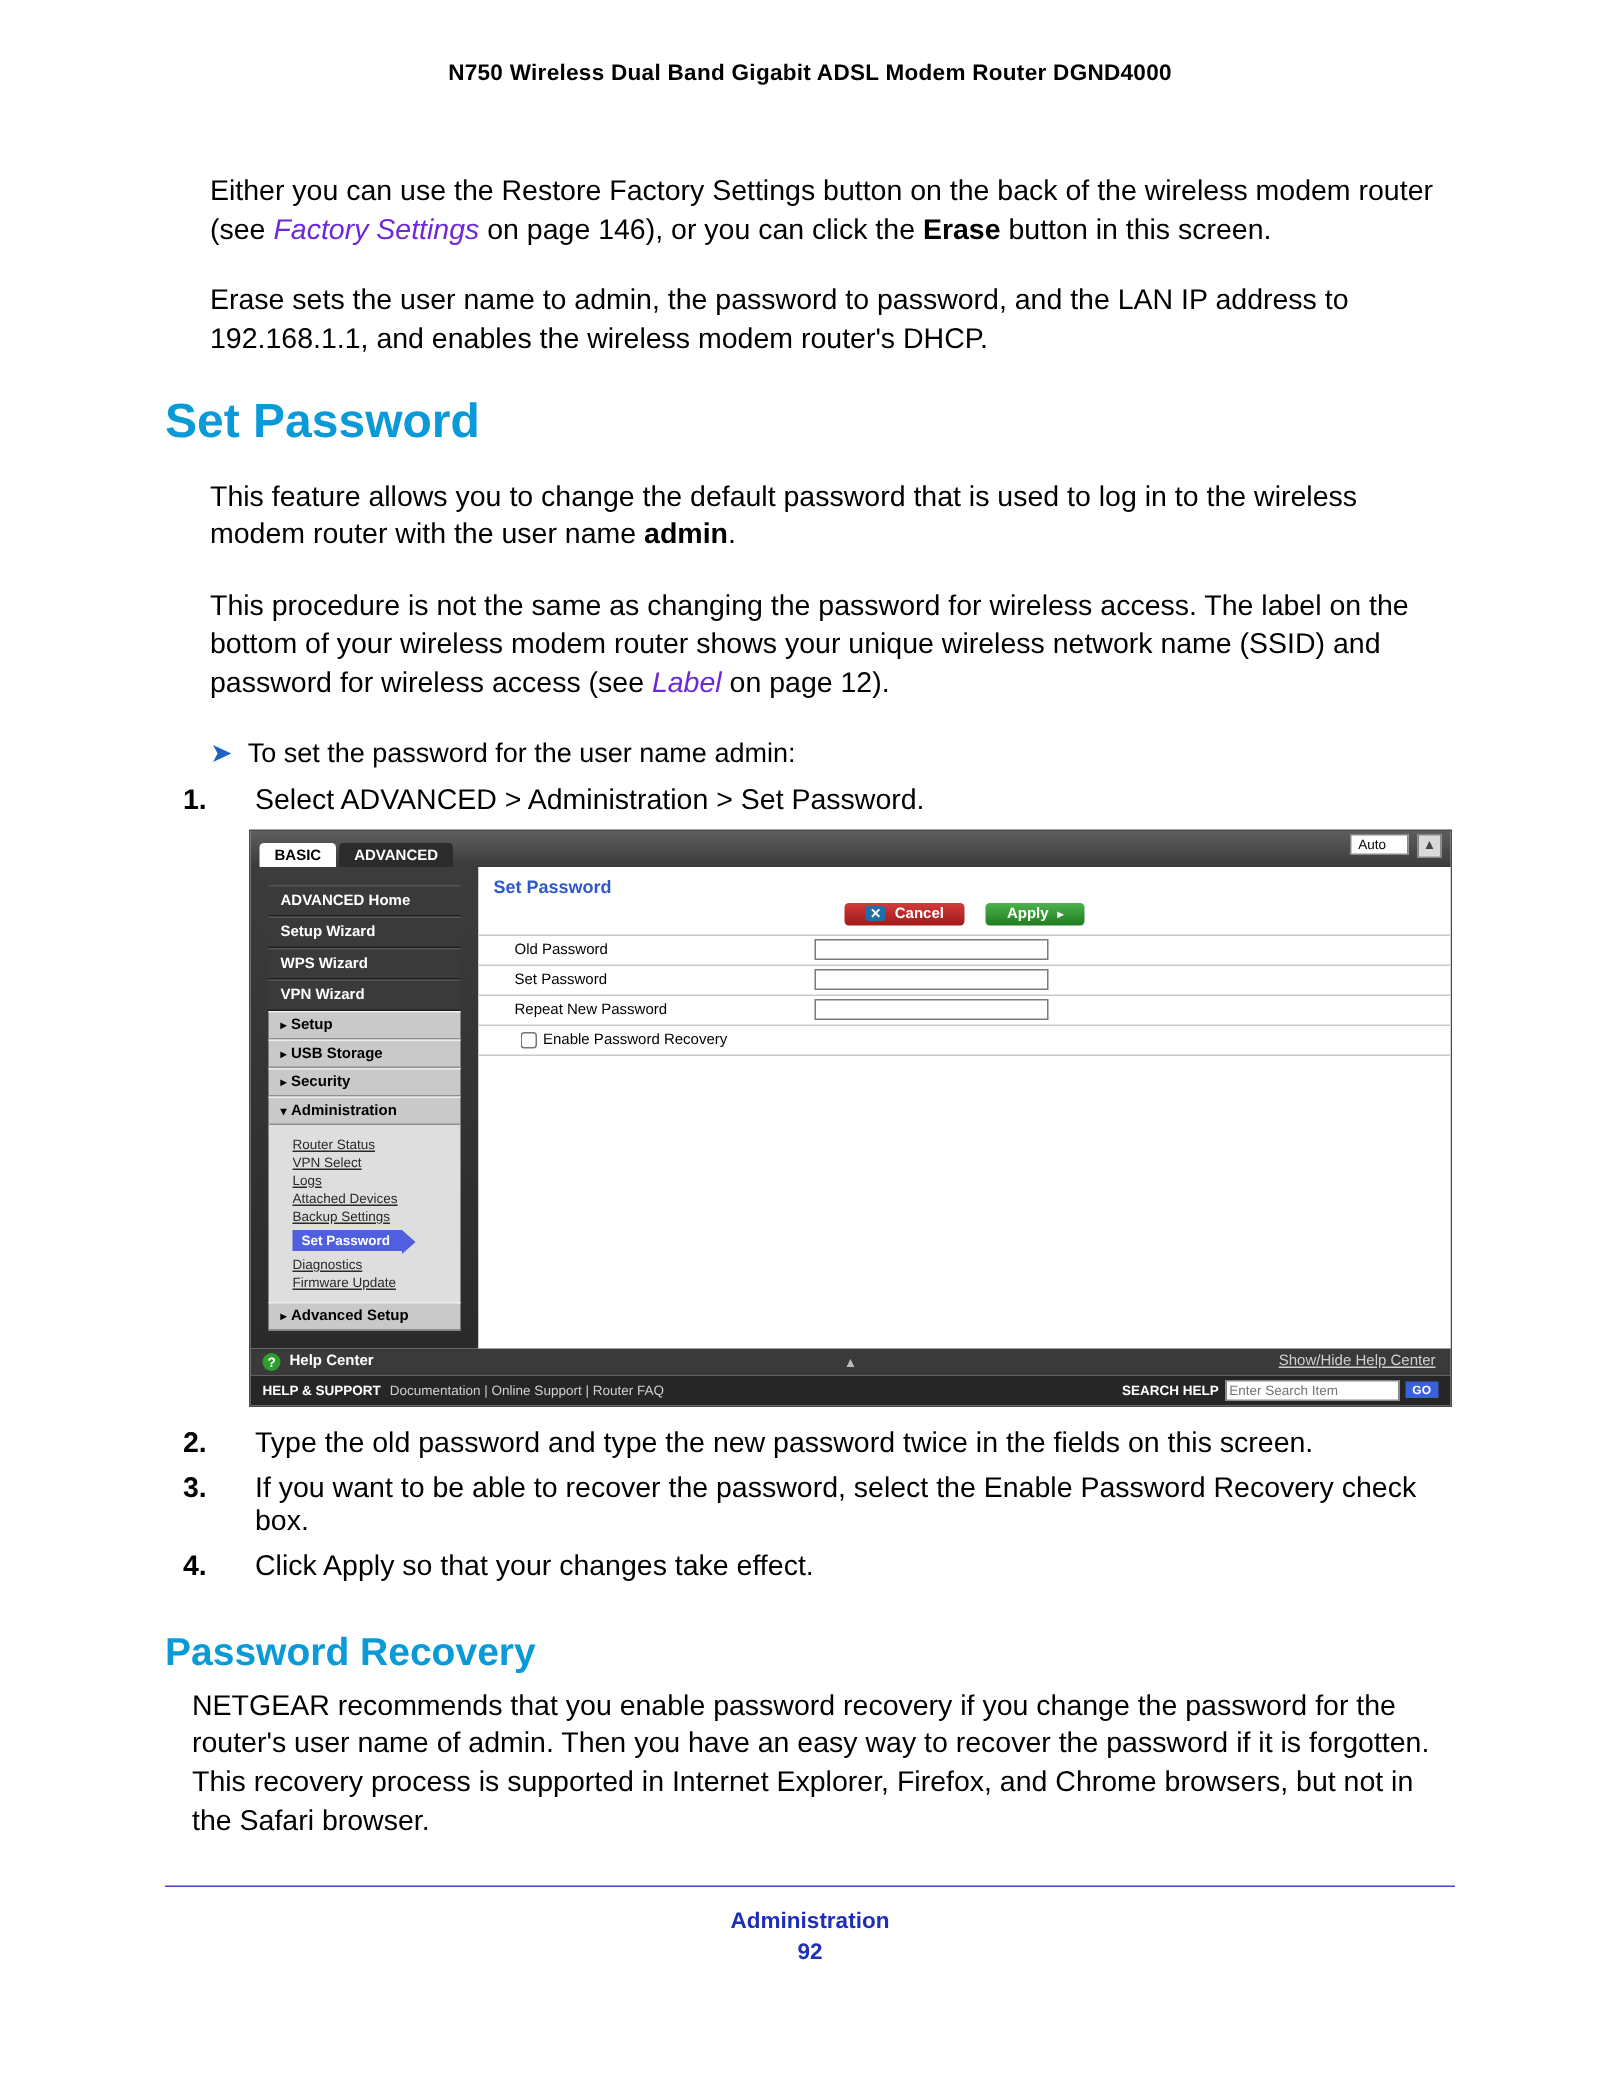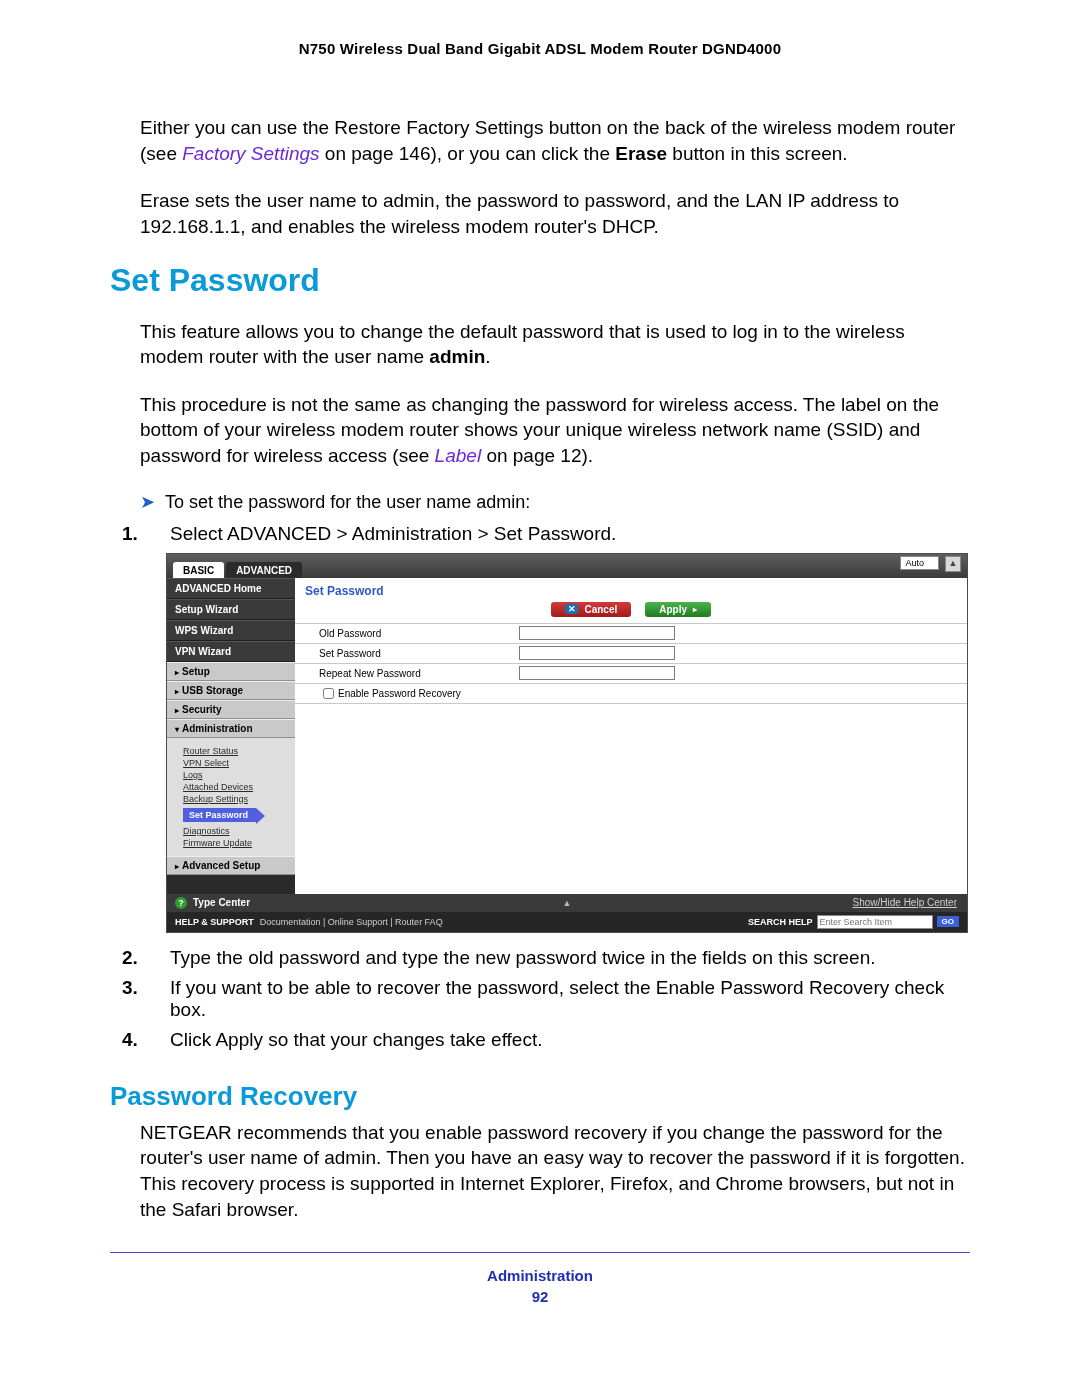--- a/index.html
+++ b/index.html
@@ -73,21 +73,21 @@
   }
   .scroll-up{
     position:absolute;right:6px;top:2px;width:14px;height:14px;
     background:#d9d9d9;border:1px solid #888;font-size:9px;line-height:12px;text-align:center;color:#444;
   }
 
   .shot-body{display:flex;min-height:300px;}
   .sidebar{
     width:128px;
     background:linear-gradient(#3c3c3c,#2a2a2a);
-    padding:0;
+    padding:12px;
     color:#fff;
     font-size:10px;
   }
   .side-item{
     background:#3a3a3a;
     color:#fff;
     font-weight:700;
     padding:4px 8px;
     border-top:1px solid #555;
     border-bottom:1px solid #1e1e1e;
@@ -231,21 +231,21 @@
         </div>
         <div class="fieldline" style="border-bottom:1px solid #c9c9c9;">
           <input type="checkbox" style="">
           <label style="flex:1">Enable Password Recovery</label>
         </div>
         <div style="height:190px;"></div>
       </div>
     </div>
     <div class="helpbar">
       <span class="q">?</span>
-      <b>Type Center</b>
+      <b>Help Center</b>
       <span class="chev">▲</span>
       <span class="showhide">Show/Hide Help Center</span>
     </div>
     <div class="supportbar">
       <b>HELP &amp; SUPPORT</b>
       <span>Documentation  |  Online Support  |  Router FAQ</span>
       <div class="search">
         <span class="lbl">SEARCH HELP</span>
         <input type="text" placeholder="Enter Search Item" style="">
         <span class="go">GO</span>
@@ -257,19 +257,19 @@
     <span class="num">2.</span><span>Type the old password and type the new password twice in the fields on this screen.</span>
   </p>
   <p class="num-list">
     <span class="num">3.</span><span>If you want to be able to recover the password, select the </span><b>Enable Password Recovery</b><span> check box.</span>
   </p>
   <p class="num-list">
     <span class="num">4.</span><span>Click </span><b>Apply</b><span> so that your changes take effect.</span>
   </p>
 
   <div class="h2">Password Recovery</div>
-  <p class="body-text" style="margin-left:30px;margin-bottom:6px;">NETGEAR recommends that you enable password recovery if you change the password for the router's user name of admin. Then you have an easy way to recover the password if it is forgotten. This recovery process is supported in Internet Explorer, Firefox, and Chrome browsers, but not in the Safari browser.</p>
+  <p class="body-text" style="margin-left:18px;margin-bottom:6px;">NETGEAR recommends that you enable password recovery if you change the password for the router's user name of admin. Then you have an easy way to recover the password if it is forgotten. This recovery process is supported in Internet Explorer, Firefox, and Chrome browsers, but not in the Safari browser.</p>
 
   <hr class="footrule">
   <div class="foot-line1">Administration</div>
   <div class="foot-line2">92</div>
 
 </div>
 
 </body></html>

